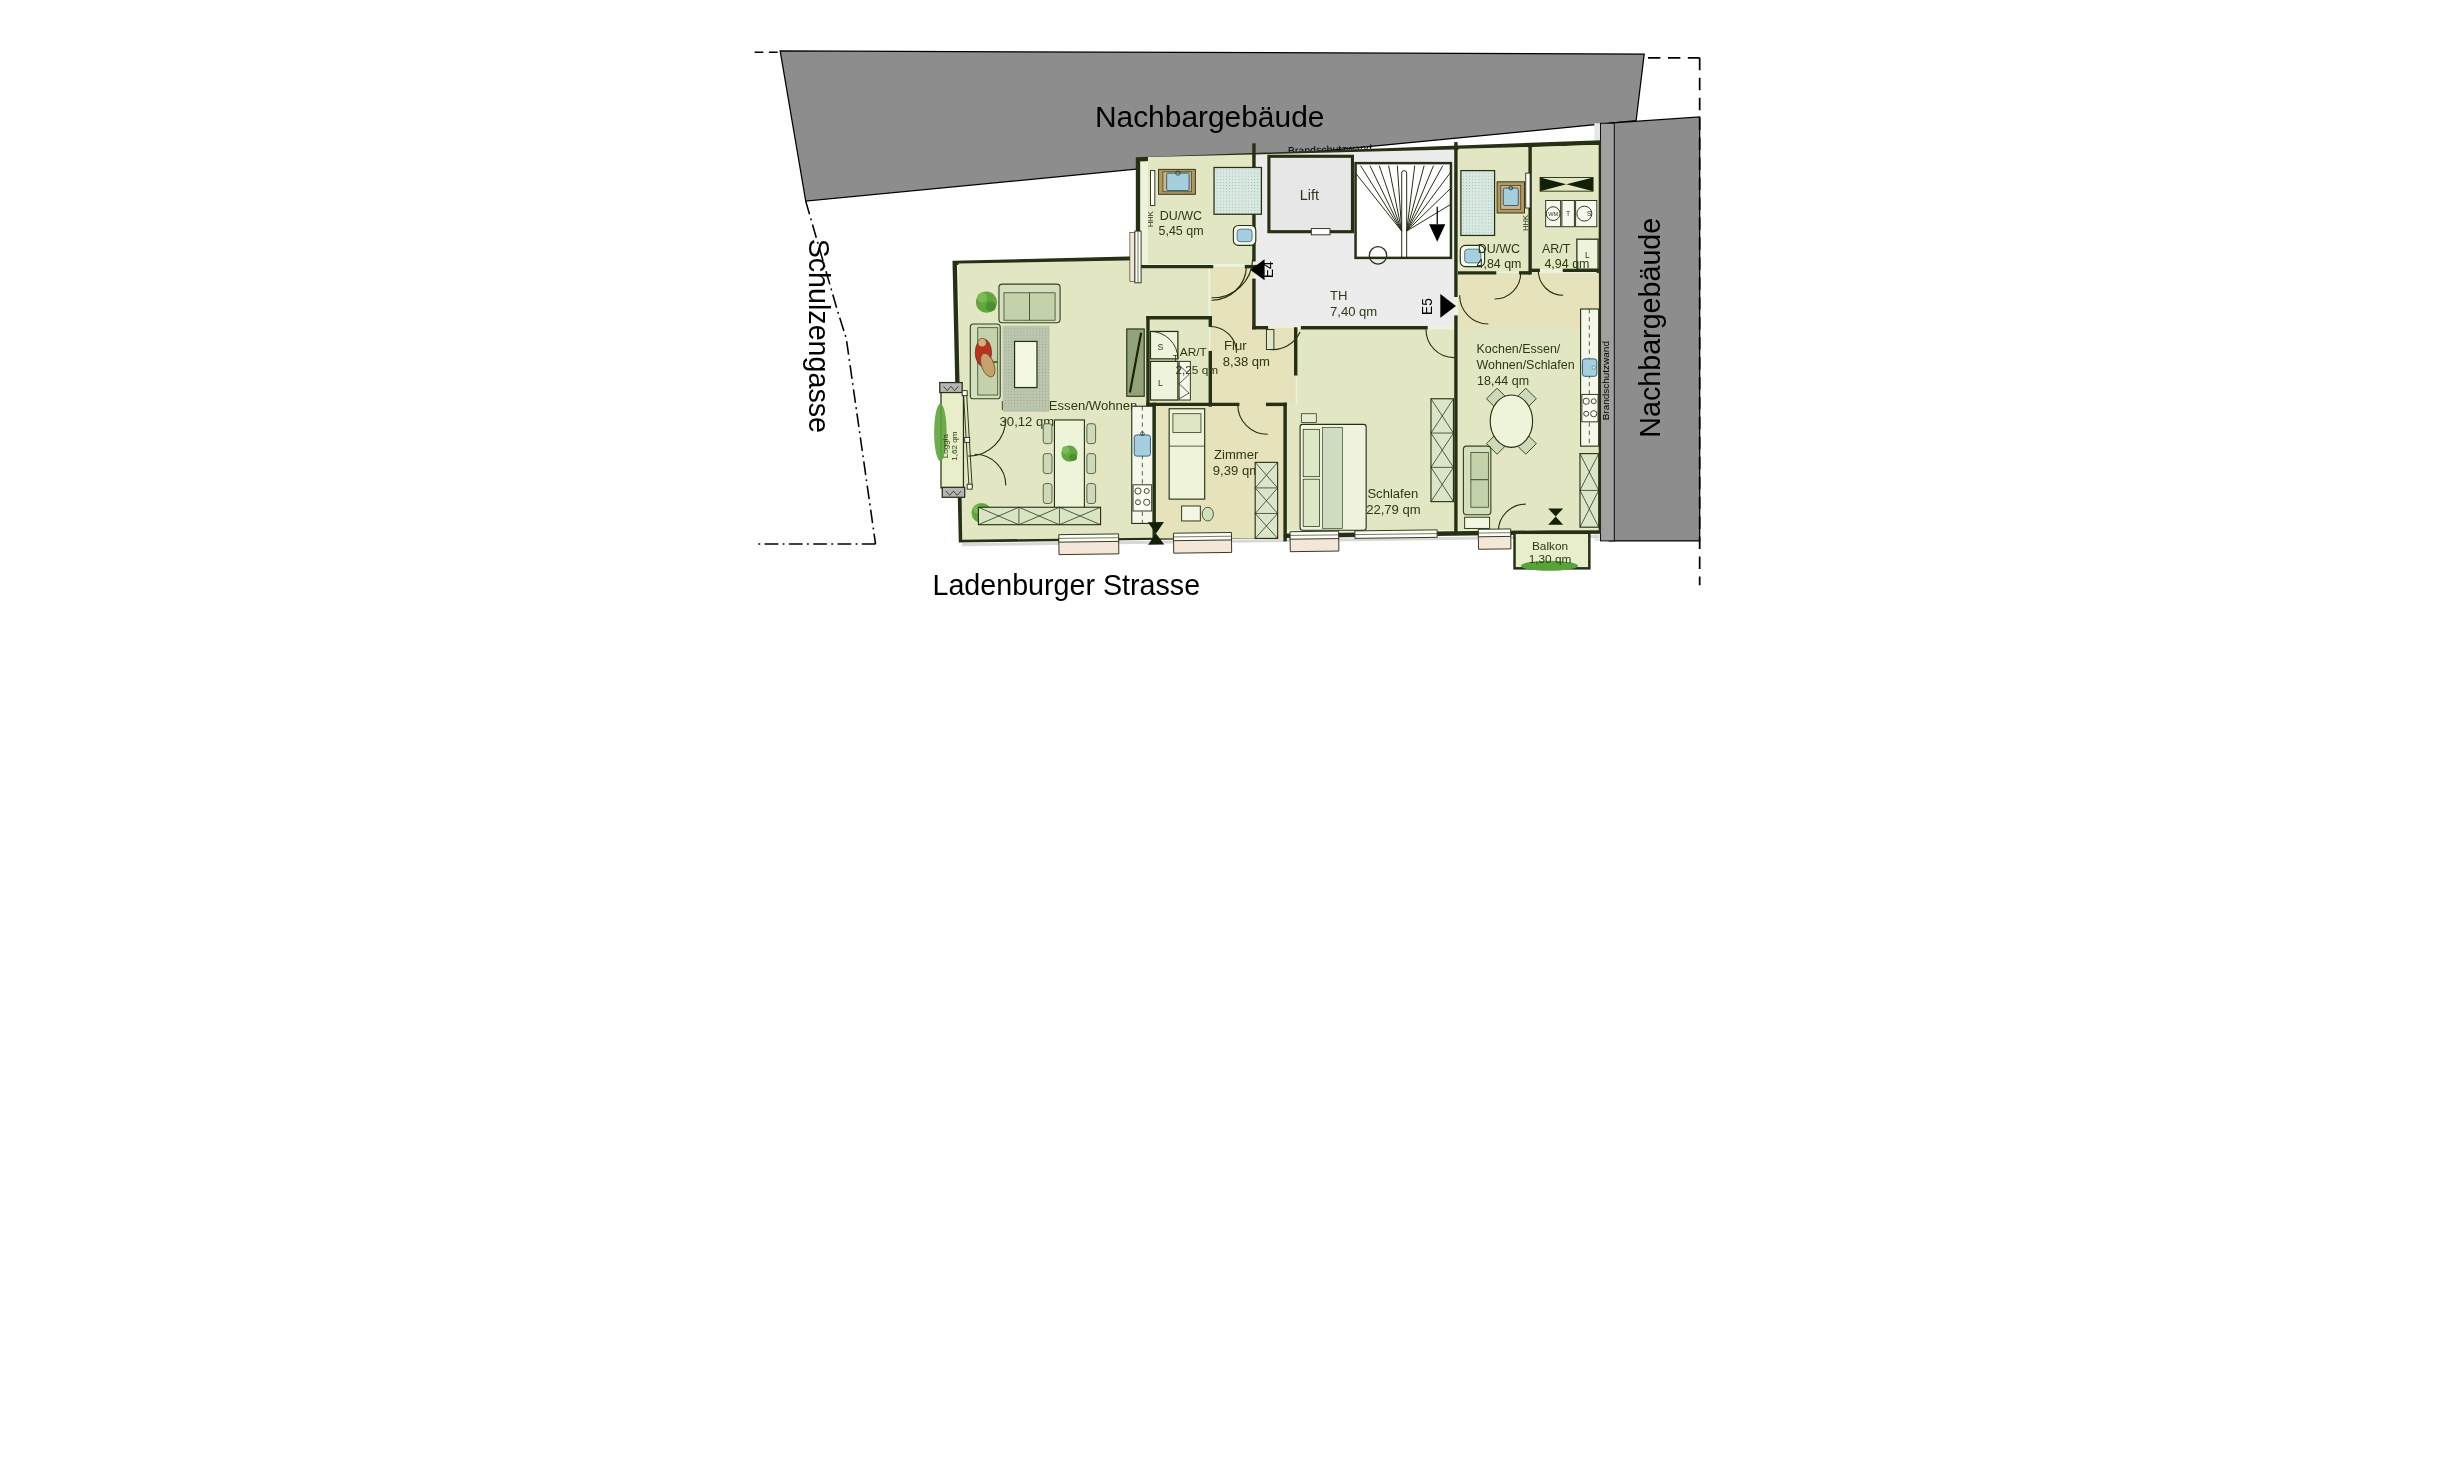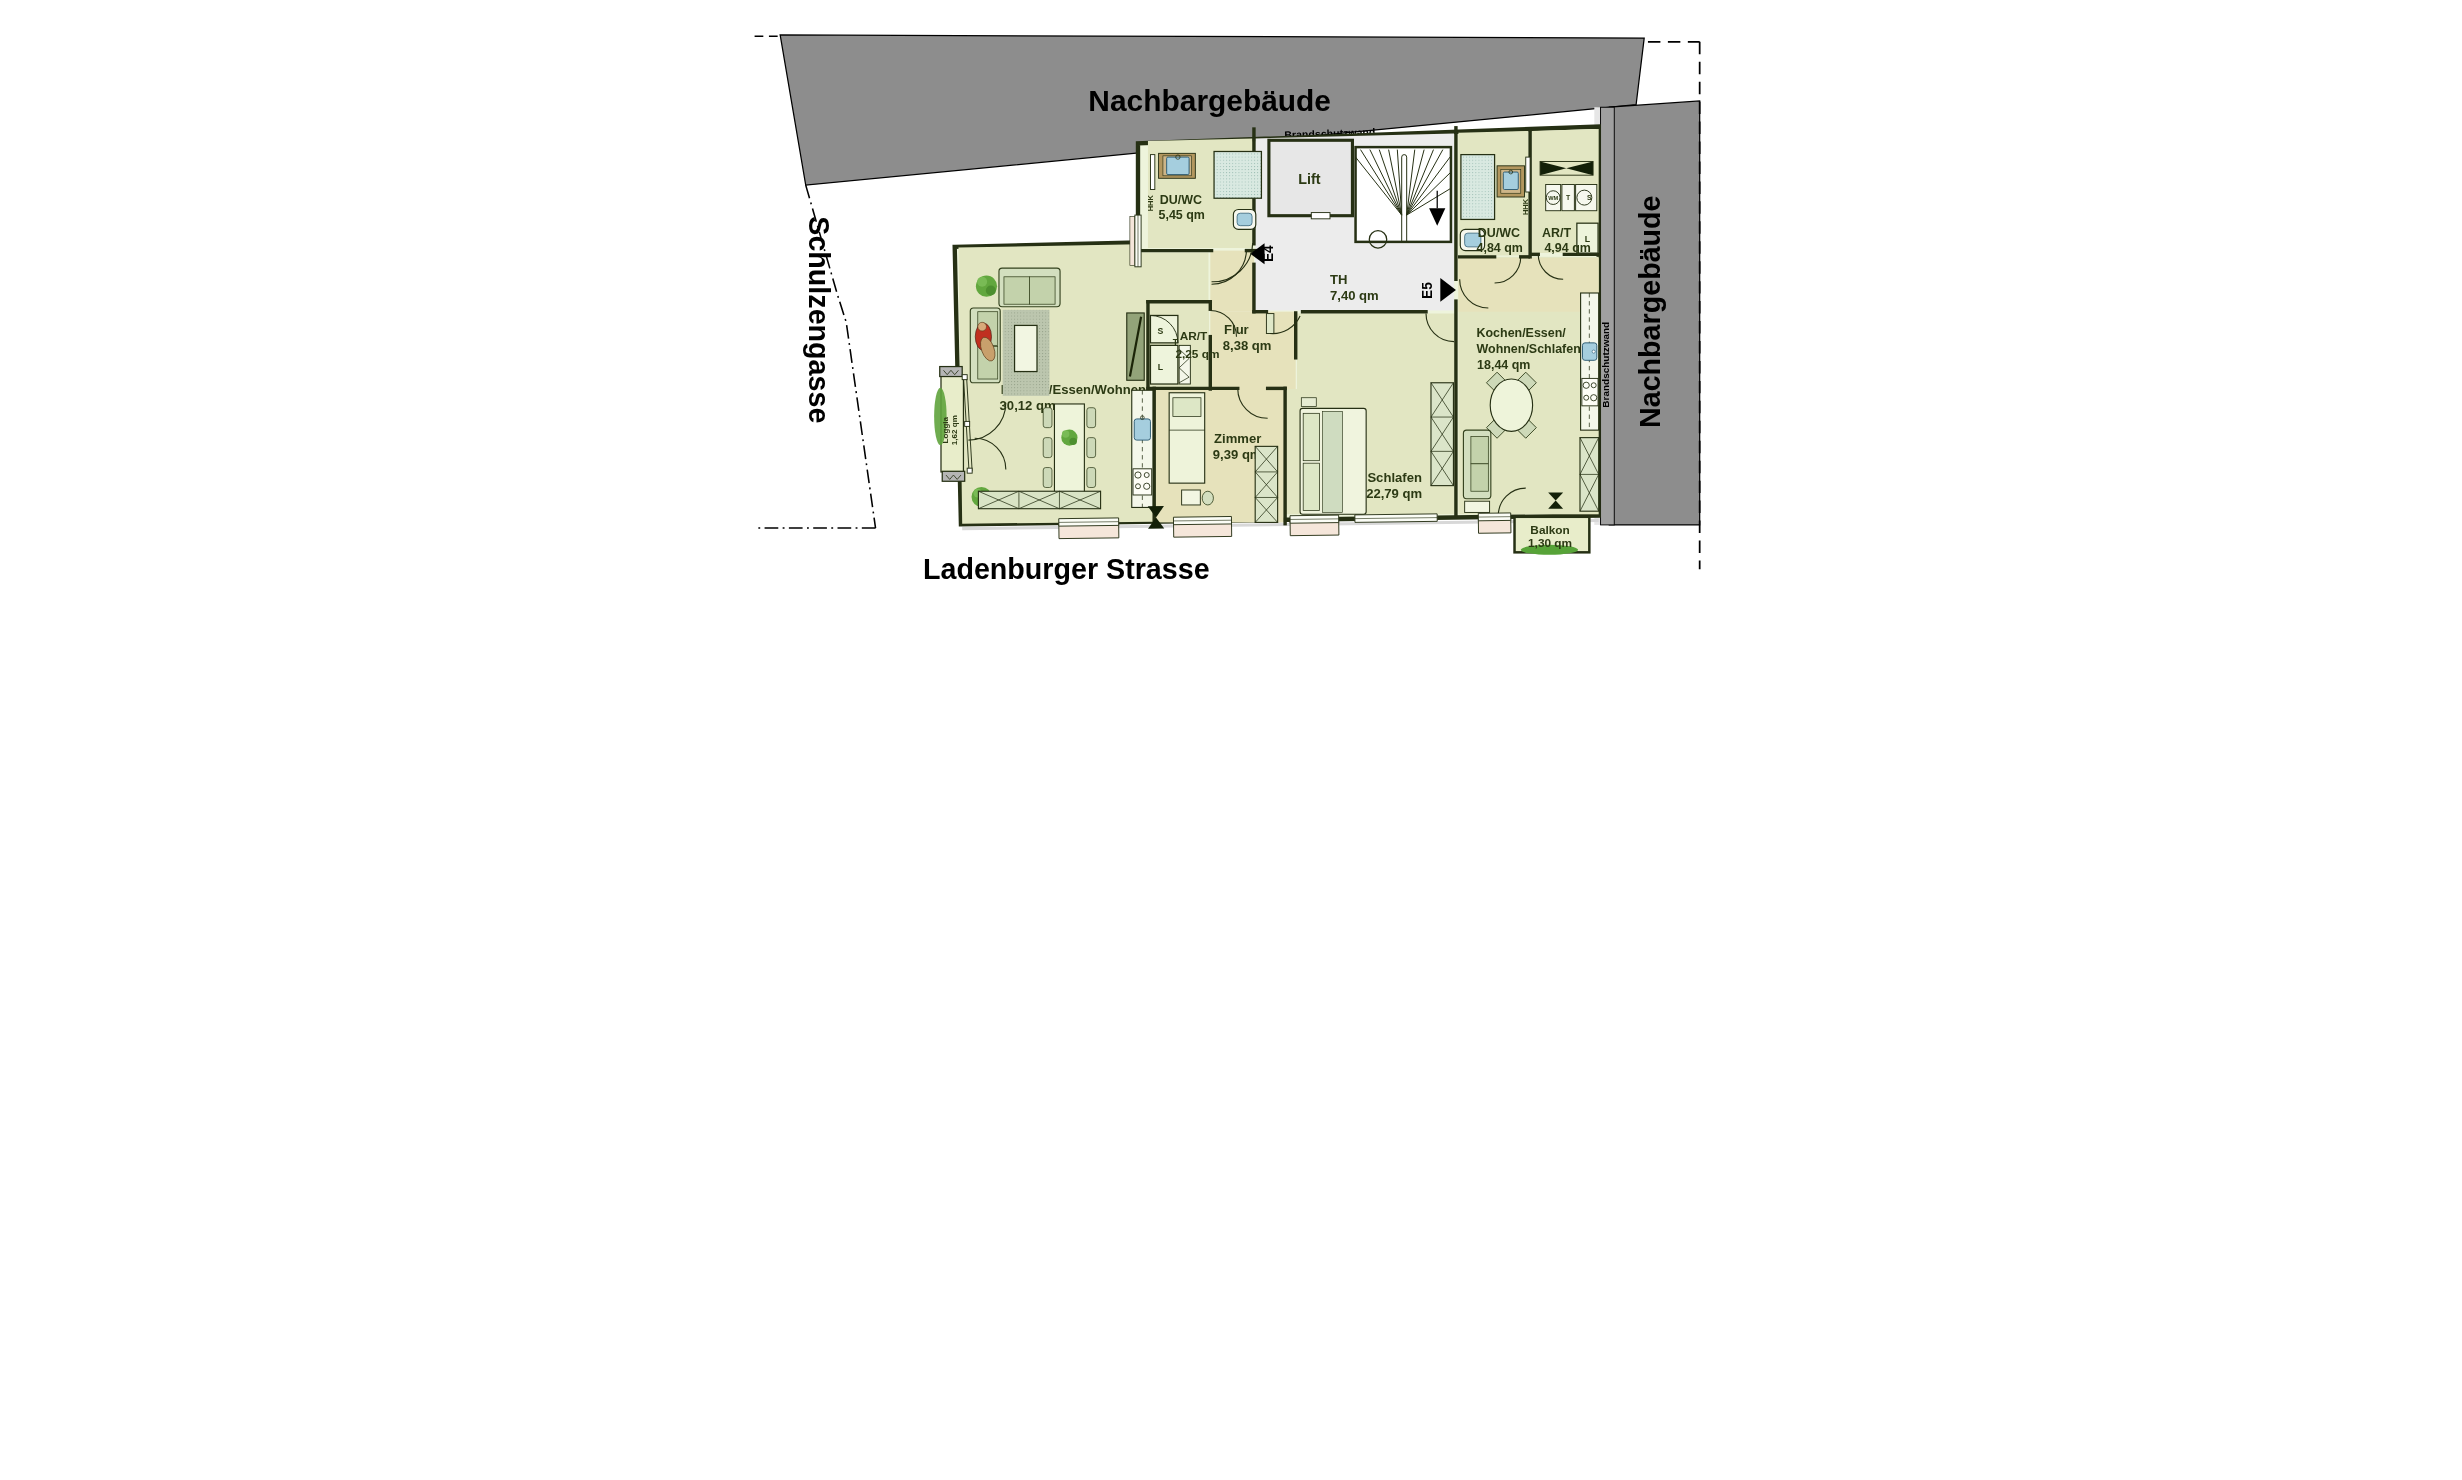--- a/index.html
+++ b/index.html
@@ -1,16 +1,16 @@
 <!DOCTYPE html>
 <html style="font-size:10px"><head>
 <meta charset="utf-8">
 <style>
   html,body{margin:0;padding:0;background:#ffffff;}
-  .stage{width:100%;max-width:985px;margin:0 auto;font-weight:bold;}
+  .stage{width:100%;max-width:985px;margin:16px auto;}
   svg{display:block;width:100%;height:auto;}
   text{font-family:"Liberation Sans",sans-serif;}
   .site-lbl{fill:#000000;}
   .room-lbl{fill:#2c3a14;}
   .tiny-lbl{fill:#2c3a14;}
   .thin{stroke:#263014;fill:none;}
 </style>
 </head>
 <body>
 

